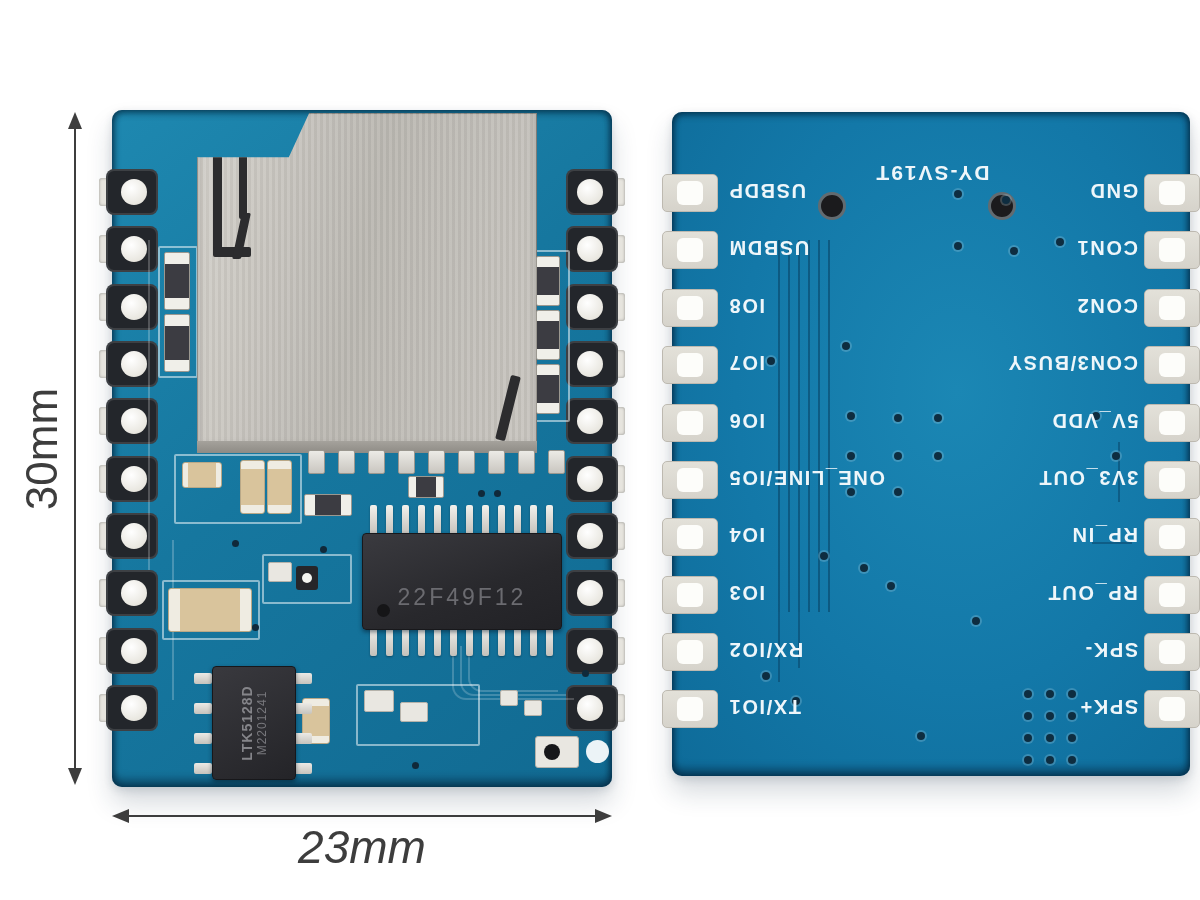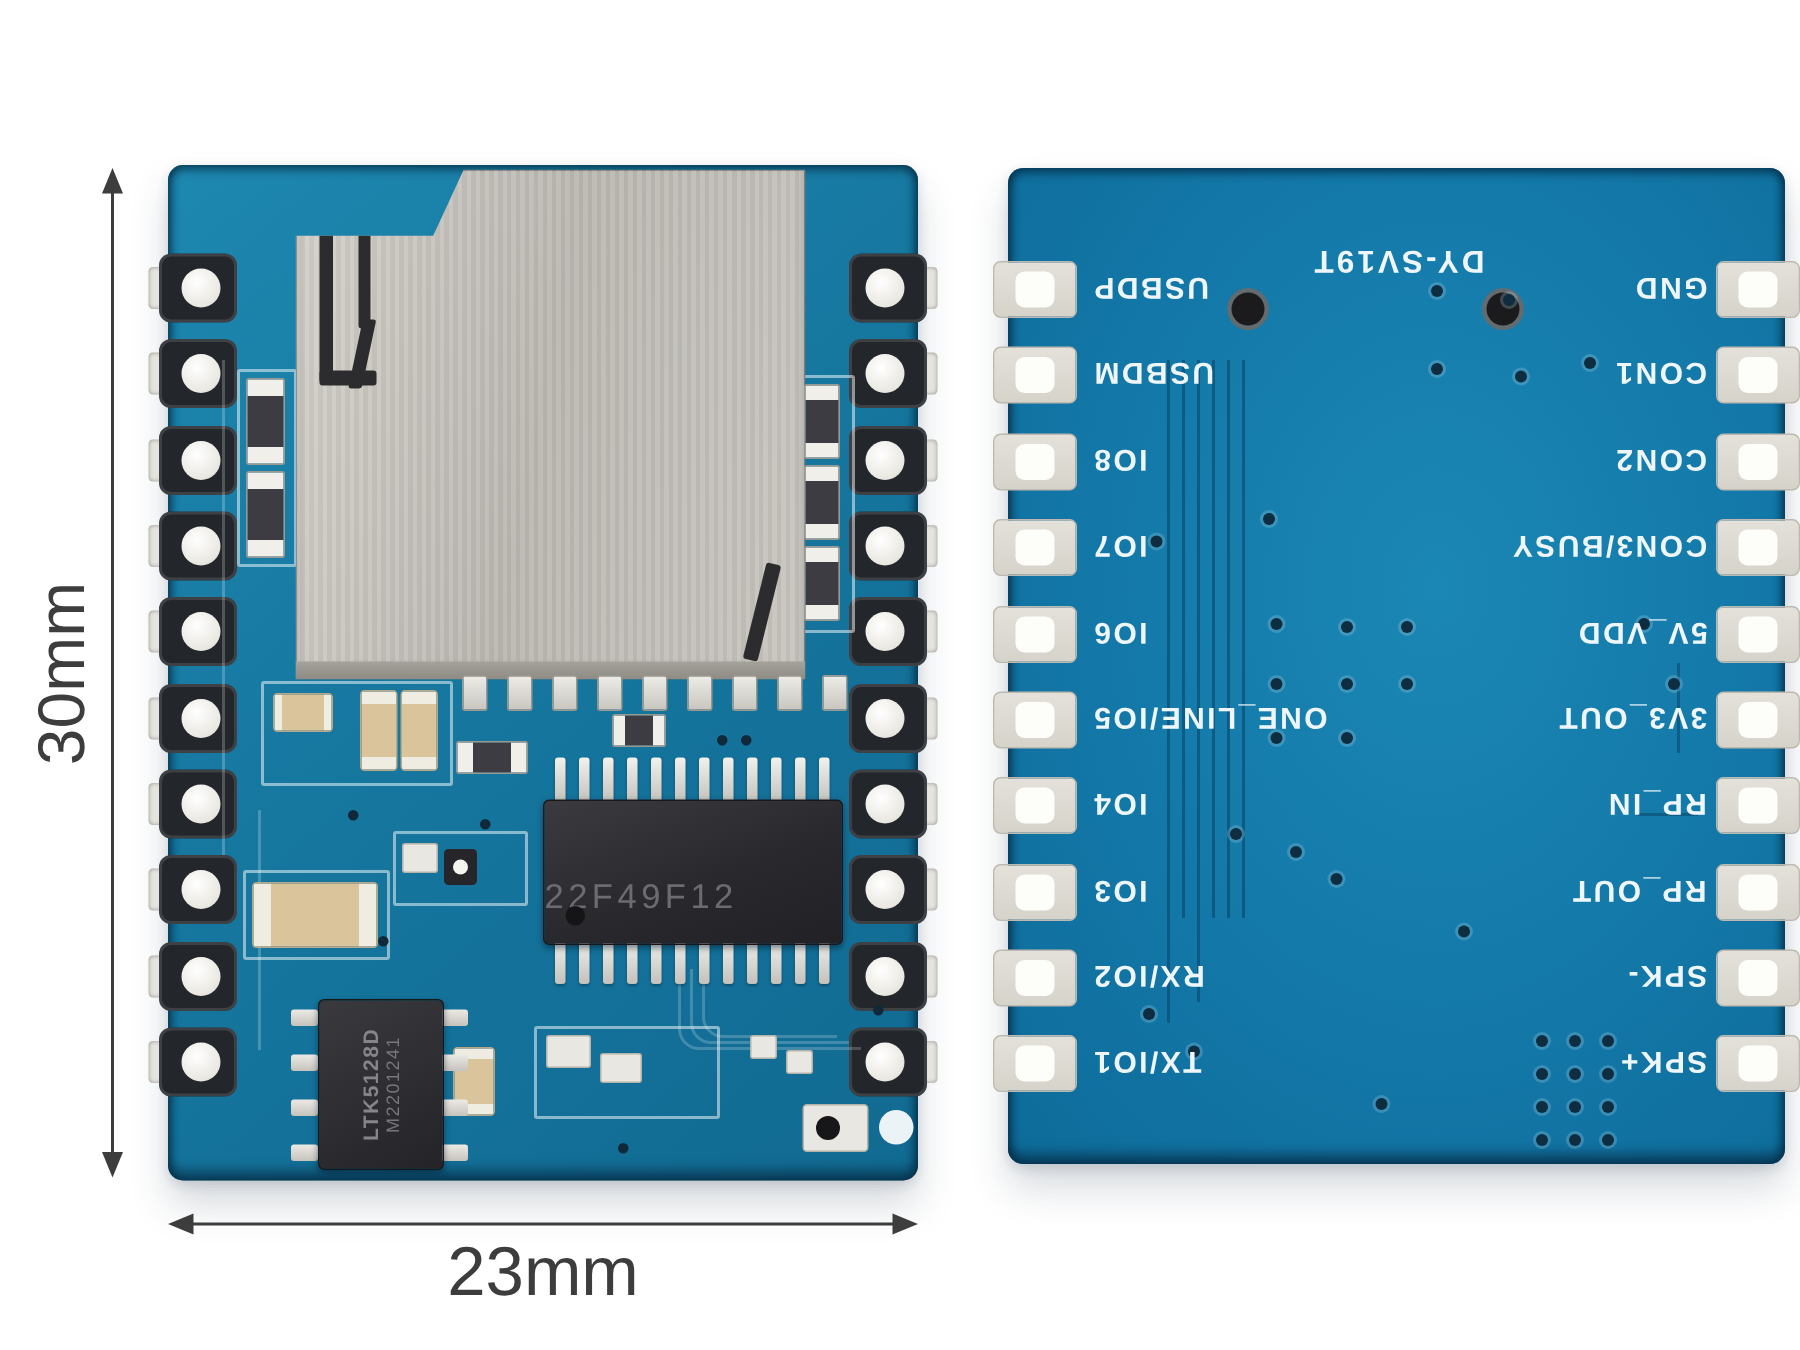--- a/index.html
+++ b/index.html
@@ -54,21 +54,21 @@
       background:repeating-linear-gradient(90deg,rgba(255,255,255,.07) 0 3px,rgba(0,0,0,.035) 3px 6px);}
   .spring{position:absolute;background:#2c2c2e;border-radius:2px;}
   .sd-pin{position:absolute;width:15px;height:22px;background:linear-gradient(#ecebe6,#c9c6c0);
       border:1px solid #9a978f;border-radius:2px;top:340px;}
   
   #main-chip{position:absolute;left:250px;top:423px;width:198px;height:95px;border-radius:4px;
       background:linear-gradient(160deg,#3a3a3f 0%,#28282c 60%,#222226 100%);
       border:1px solid #18181b;box-shadow:0 2px 4px rgba(0,20,35,.5);}
   .chip-l1{position:absolute;left:0;right:0;top:18px;text-align:center;color:#7b7b80;
       font-size:26px;font-weight:bold;letter-spacing:3px;}
-  .chip-l2{position:absolute;left:0;right:0;top:50px;color:#6b6b70;
+  .chip-l2{position:absolute;left:0;right:0;top:50px;text-align:center;color:#6b6b70;
       font-size:23px;letter-spacing:3px;}
   .dot1{position:absolute;left:14px;bottom:12px;width:13px;height:13px;border-radius:50%;
       background:#151517;}
   .dy-pin{position:absolute;width:7px;height:30px;background:linear-gradient(#f2f1ec,#c4c1bb);
       border-radius:2px;box-shadow:0 1px 2px rgba(0,20,35,.4);}
   #amp-chip{position:absolute;left:100px;top:556px;width:82px;height:112px;border-radius:4px;
       background:linear-gradient(150deg,#39393e,#242428);border:1px solid #17171a;
       box-shadow:0 2px 4px rgba(0,20,35,.5);}
   .amp-text{position:absolute;left:50%;top:50%;transform:translate(-50%,-50%) rotate(-90deg);
       text-align:center;white-space:nowrap;color:#85858a;}
@@ -98,21 +98,21 @@
       background:repeating-linear-gradient(90deg,rgba(6,58,90,.5) 0 2px,transparent 2px 10px);}
   .btrace{position:absolute;background:rgba(6,58,90,.45);}
   
   .dim-line{position:absolute;background:#3d3d3d;}
   .arr{position:absolute;width:0;height:0;}
   .arr-left {border-top:7px solid transparent;border-bottom:7px solid transparent;border-right:17px solid #3d3d3d;}
   .arr-right{border-top:7px solid transparent;border-bottom:7px solid transparent;border-left:17px solid #3d3d3d;}
   .arr-up   {border-left:7px solid transparent;border-right:7px solid transparent;border-bottom:17px solid #3d3d3d;}
   .arr-down {border-left:7px solid transparent;border-right:7px solid transparent;border-top:17px solid #3d3d3d;}
   .dim-text{position:absolute;color:#3d3d3d;font-size:46px;}
-  #dim-h-label{left:0;right:0;top:16px;text-align:center;}
+  #dim-h-label{left:0;right:0;top:16px;text-align:center;font-style:italic;}
   #dim-v-label{left:-46px;top:50%;width:140px;text-align:center;
       transform:translateY(-50%) rotate(-90deg);font-size:44px;}
 </style>
 </head>
 <body>
 
 <div id="stage">
 
   <div class="abs" style="left:18px;top:110px;width:100px;height:677px;">
     <div class="dim-line" style="left:56px;top:8px;width:2px;height:661px;"></div>

